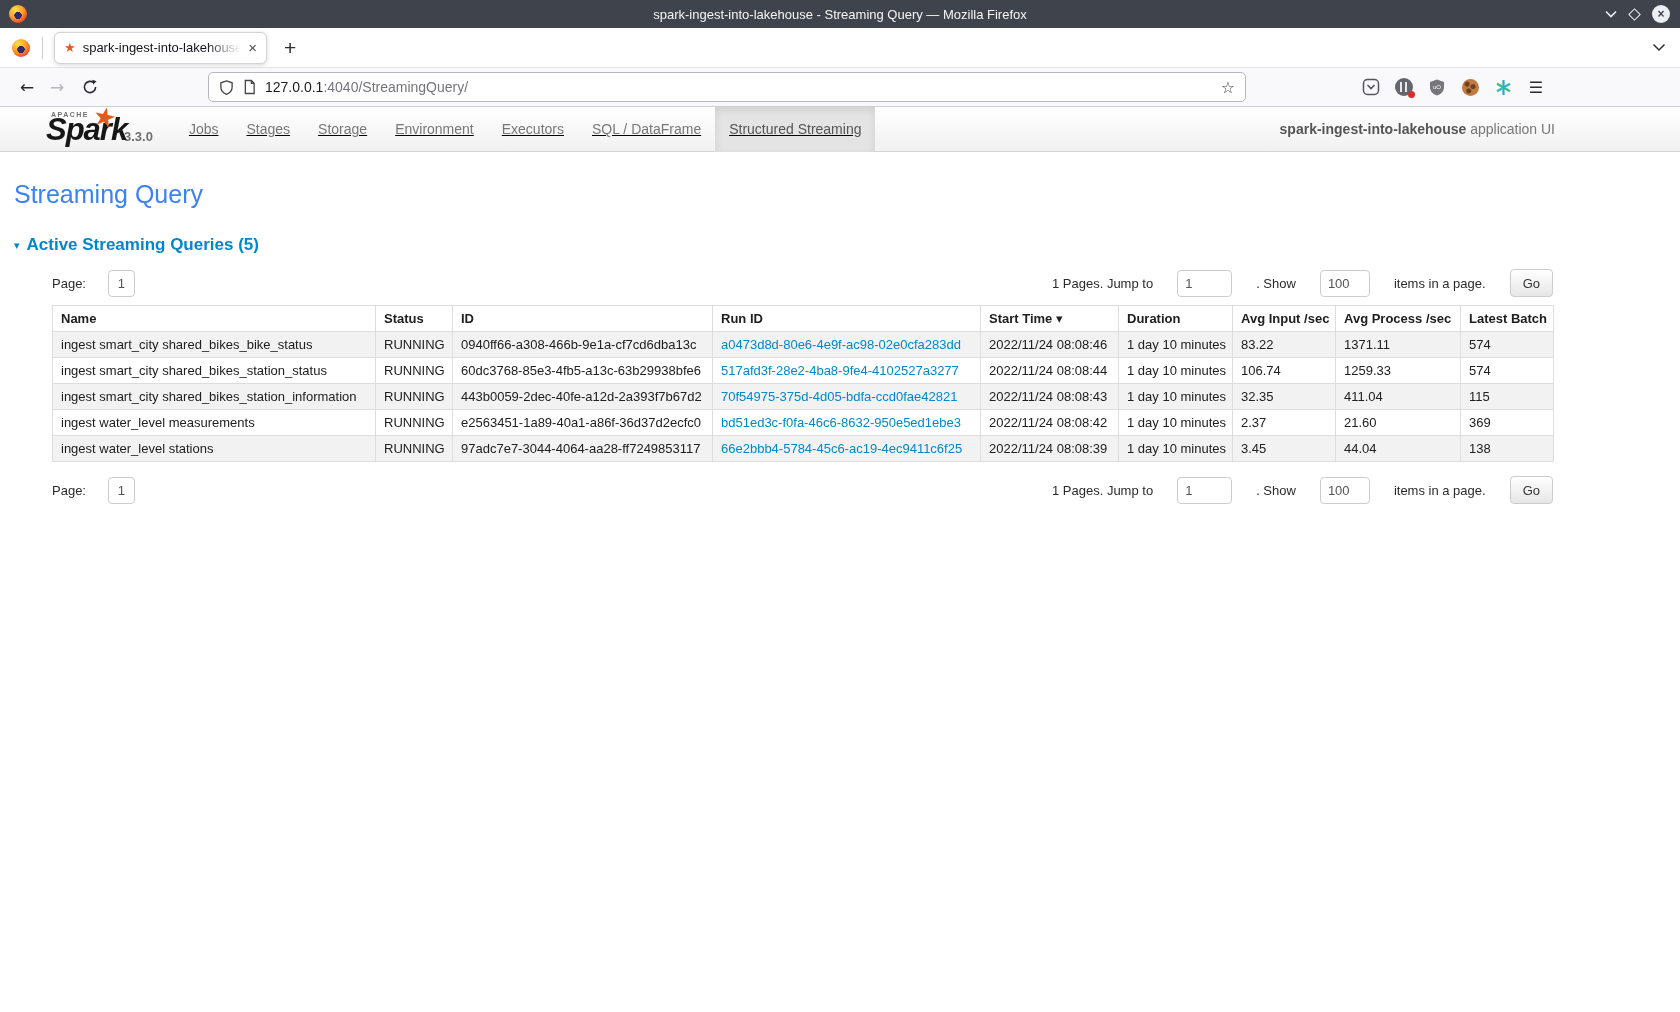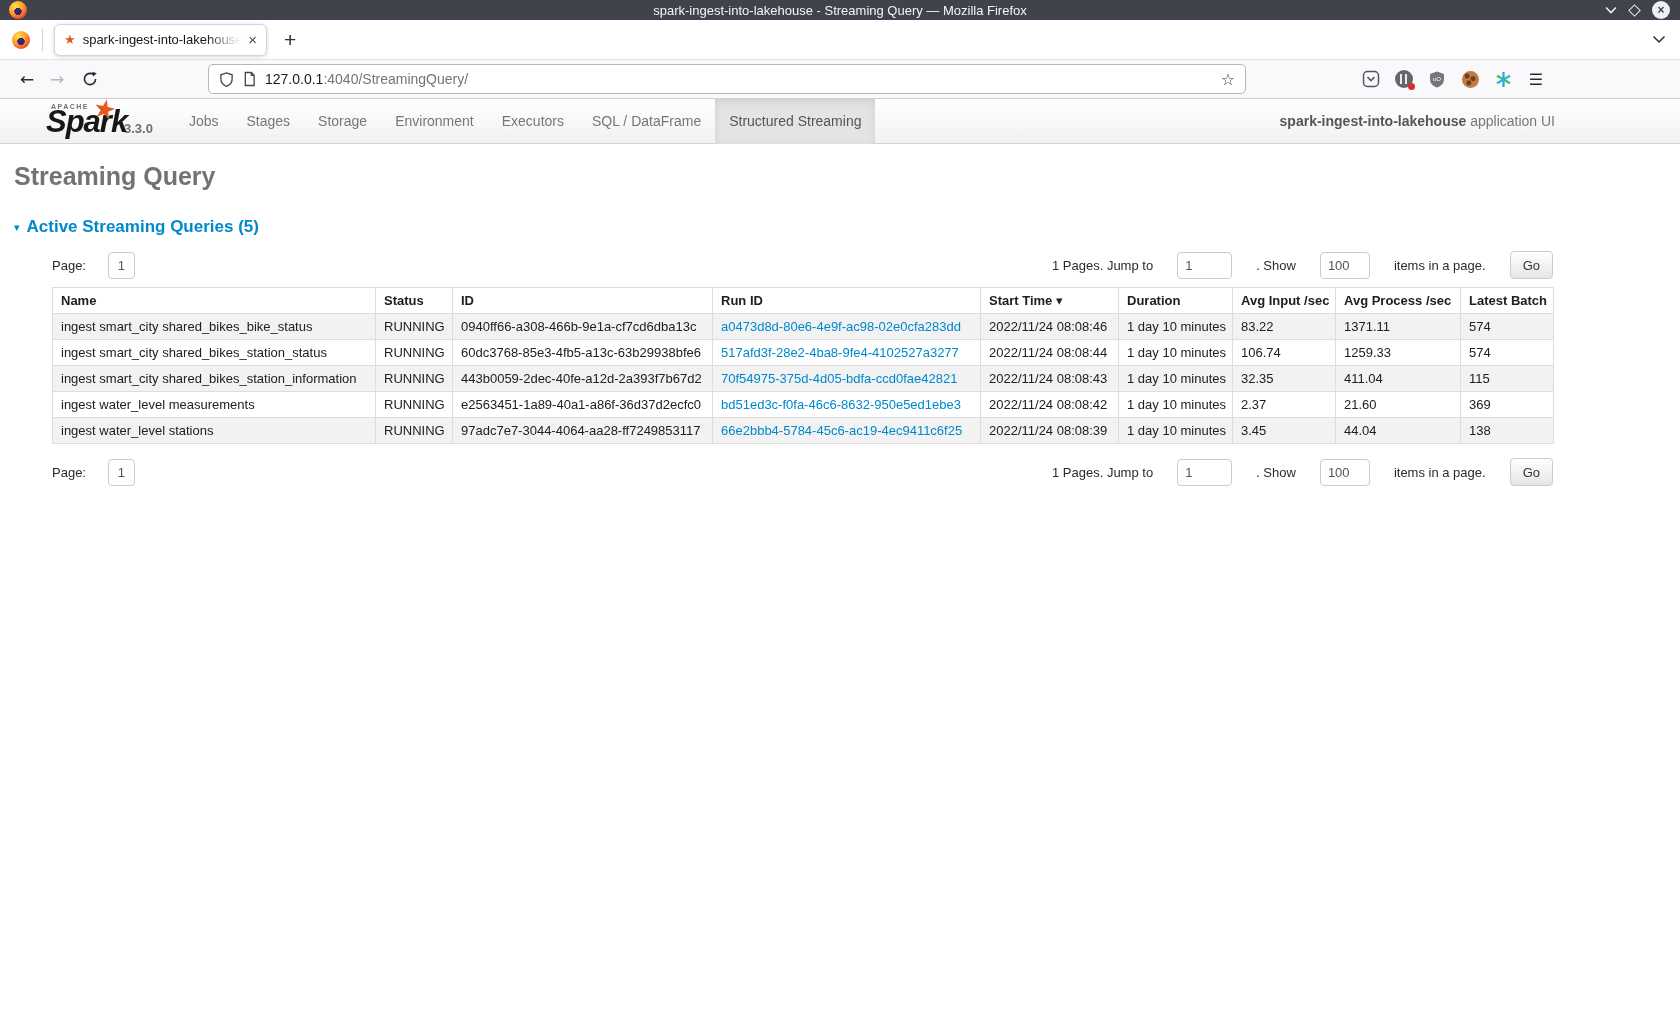--- a/index.html
+++ b/index.html
@@ -1,20 +1,20 @@
 <!DOCTYPE html>
 <html><head>
 <meta charset="utf-8">
 <style>
   * { box-sizing: border-box; }
   html,body { margin:0; padding:0; width:1680px; height:1012px; overflow:hidden;
     font-family:"Liberation Sans","DejaVu Sans",sans-serif; background:#fff; }
 
   
-  .titlebar { height:20px; background:#3e434c; display:flex; align-items:center; position:relative; }
+  .titlebar { height:28px; background:#3e434c; display:flex; align-items:center; position:relative; }
   .ff-logo { width:18px; height:18px; margin-left:9px; border-radius:50%;
     background: radial-gradient(circle at 50% 58%, #30296b 0 26%, rgba(0,0,0,0) 27%),
                 radial-gradient(circle at 35% 28%, #ffe14a, #ff9a2e 45%, #f0552a 72%, #c33c63 100%); }
   .tb-title { position:absolute; left:0; right:0; text-align:center; color:#f4f5f7; font-size:13px; pointer-events:none; }
   .tb-controls { margin-left:auto; display:flex; align-items:center; gap:13px; padding-right:10px; z-index:1; }
   .tb-btn { display:flex; align-items:center; justify-content:center; }
   .tb-diamond { width:9px; height:9px; border:1.5px solid #eceff4; transform:rotate(45deg); }
   .tb-close { width:18px; height:18px; border-radius:50%; background:#eceff4; color:#3e434c;
     font-size:12px; font-weight:bold; line-height:18px; text-align:center; }
 
@@ -58,28 +58,28 @@
   .menu { font-size:16px; color:#2a2a2e; font-family:"DejaVu Sans",sans-serif; }
 
   
   .spark-nav { height:45px; background:linear-gradient(#ffffff,#f1f1f1); border-bottom:1px solid #d4d4d4;
     display:flex; align-items:stretch; }
   .logo { position:relative; margin-left:14px; display:flex; align-items:flex-end; width:108px; }
   .logo-spark { font-size:31px; font-weight:bold; color:#171717; line-height:42px; letter-spacing:-1px; font-style:italic;margin-left:32px; }
   .logo-apache { position:absolute; top:4px; left:37px; font-size:7px; letter-spacing:1.5px; color:#6f6f6f; font-weight:bold; }
   .logo-star { position:absolute; top:-3px; right:6px; color:#e25a1c; font-size:26px; transform:rotate(12deg); line-height:1; }
   .version { font-size:13px; font-weight:bold; color:#6f6f6f; align-self:flex-end; margin:0 0 7px 2px; }
-  .nav-links { display:flex; list-style:none; margin:0 0 0 22px; padding:0; }
+  .nav-links { display:flex; list-style:none; margin:0 0 0 22px; padding:0;text-decoration:underline; }
   .nav-links a { display:block; line-height:45px; padding:0 14px; color:#777; font-size:14px; text-decoration:none; }
   .nav-links li.active a { background:#e4e4e4; color:#555; box-shadow:inset 0 3px 8px rgba(0,0,0,0.09); }
   .app-ui { margin-left:auto; line-height:45px; padding-right:125px; font-size:14px; color:#777; }
   .app-ui b { color:#555; }
 
   
-  .page-title { margin:18px 14px 0; font-size:25px; font-weight:bold; color:#737373; }
+  .page-title { margin:28px 14px 0; font-size:25px; font-weight:normal; color:#3b82f6; }
   .section-header { margin:26px 14px 0; font-size:17px; font-weight:bold; color:#0088cc;
     display:flex; align-items:center; gap:7px; cursor:pointer; }
   .section-header .arrow { font-size:11px; font-family:"DejaVu Sans",sans-serif; }
   .section-body { margin:14px 127px 0 52px; }
 
   .pager-row { display:flex; justify-content:space-between; align-items:center; font-size:13px;
     color:#2b2b2b; margin:8px 0; }
   .pager-left { display:flex; align-items:center; gap:22px; }
   .pager-right { display:flex; align-items:center; gap:24px; }
   input.pg { height:27px; border:1px solid #ccc; border-radius:4px; font-size:13px; color:#555;

